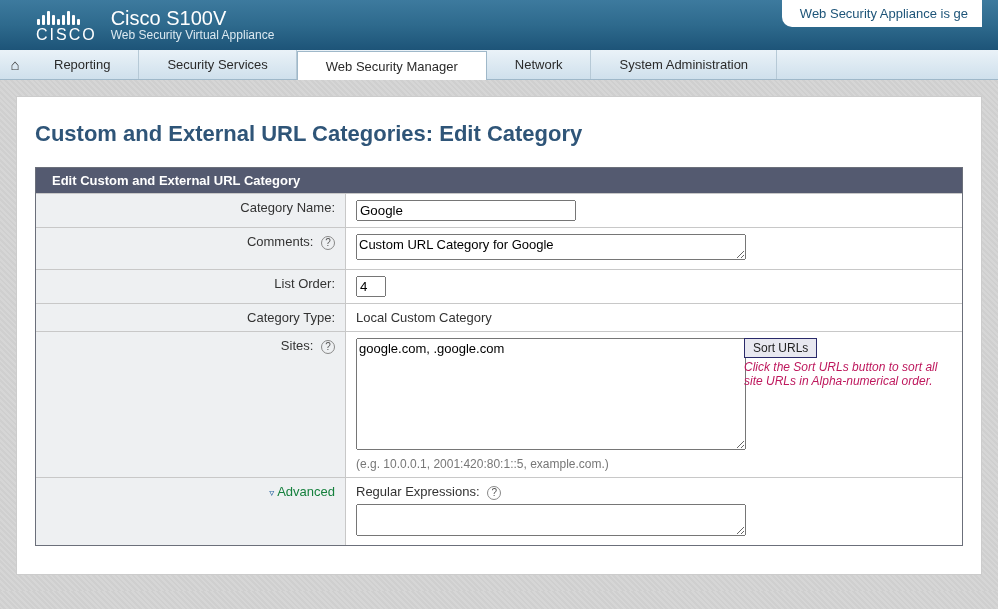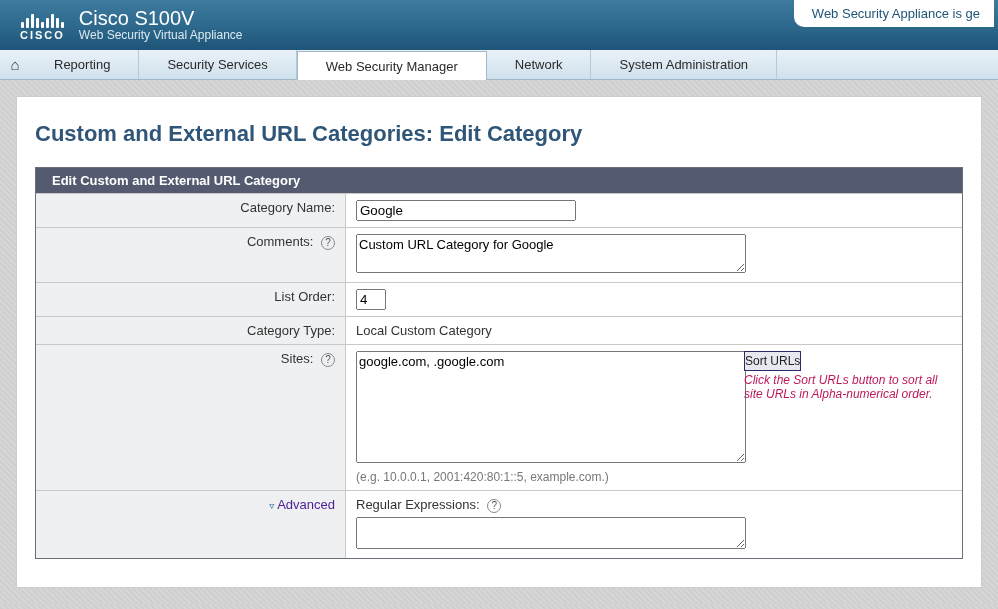--- a/index.html
+++ b/index.html
@@ -33,31 +33,32 @@
     align-items: flex-end;
     gap: 2px;
   }
   .cisco-bars span {
     width: 3px;
     background: #fff;
     display: inline-block;
     border-radius: 1px;
   }
   .cisco-word {
-    font-size: 11px;
+    font-size: 16px;
     letter-spacing: 2px;
-    font-weight: bold;
+    font-weight: normal;
     margin-top: 1px;
+    margin-left: 16px;
   }
   .product-block { line-height: 1.1; }
   .product-name { font-size: 20px; font-weight: 300; }
   .product-sub  { font-size: 12px; color: #dce9f1; }
   .warn-pill {
     position: absolute;
-    right: 4px;
+    right: 16px;
     top: 0;
     background: #fff;
     color: #1d5478;
     padding: 6px 14px 6px 18px;
     border-bottom-left-radius: 10px;
     font-size: 13px;
     white-space: nowrap;
   }
   
   .nav {
@@ -135,38 +136,38 @@
     display:inline-block;
     width:14px; height:14px; line-height:12px;
     border:1px solid #888; border-radius:50%;
     font-size:10px; text-align:center;
     color:#555; margin-left:4px;
     cursor: help;
   }
   input[type=text].short { width: 220px; }
   input[type=text].tiny  { width: 30px; }
   textarea { font-family: Arial, sans-serif; font-size:13px; }
-  textarea.comments { width: 390px; height: 39px; resize: both; }
+  textarea.comments { width: 390px; height: 26px; resize: both; }
   textarea.sites    { width: 390px; height: 112px; resize: both; }
   textarea.regex    { width: 390px; height: 32px; resize: both; }
   .hint { color:#777; font-size: 12px; margin-top:4px; }
   .sort-block {
     position:absolute; right:18px; top:6px; width:200px; font-size:12px;
   }
   .sort-btn {
     background: #e8e8f0;
     border: 1px solid #2a2a6a;
-    padding: 2px 0;
+    padding: 2px 8px;
     font-size: 12px;
     color:#222;
     cursor:pointer;
   }
   .sort-desc { color:#be185d; font-style: italic; margin-top:2px; }
   .adv-toggle {
-    color: #4c1d95; cursor:pointer;
+    color: #15803d; cursor:pointer;
   }
   .adv-toggle::before{
     content:"▿ "; font-size:10px; color:#2a65a0;
   }
   .regex-label { margin-bottom:4px; }
 </style>
 </head>
 <body>
 
 <div class="header">

